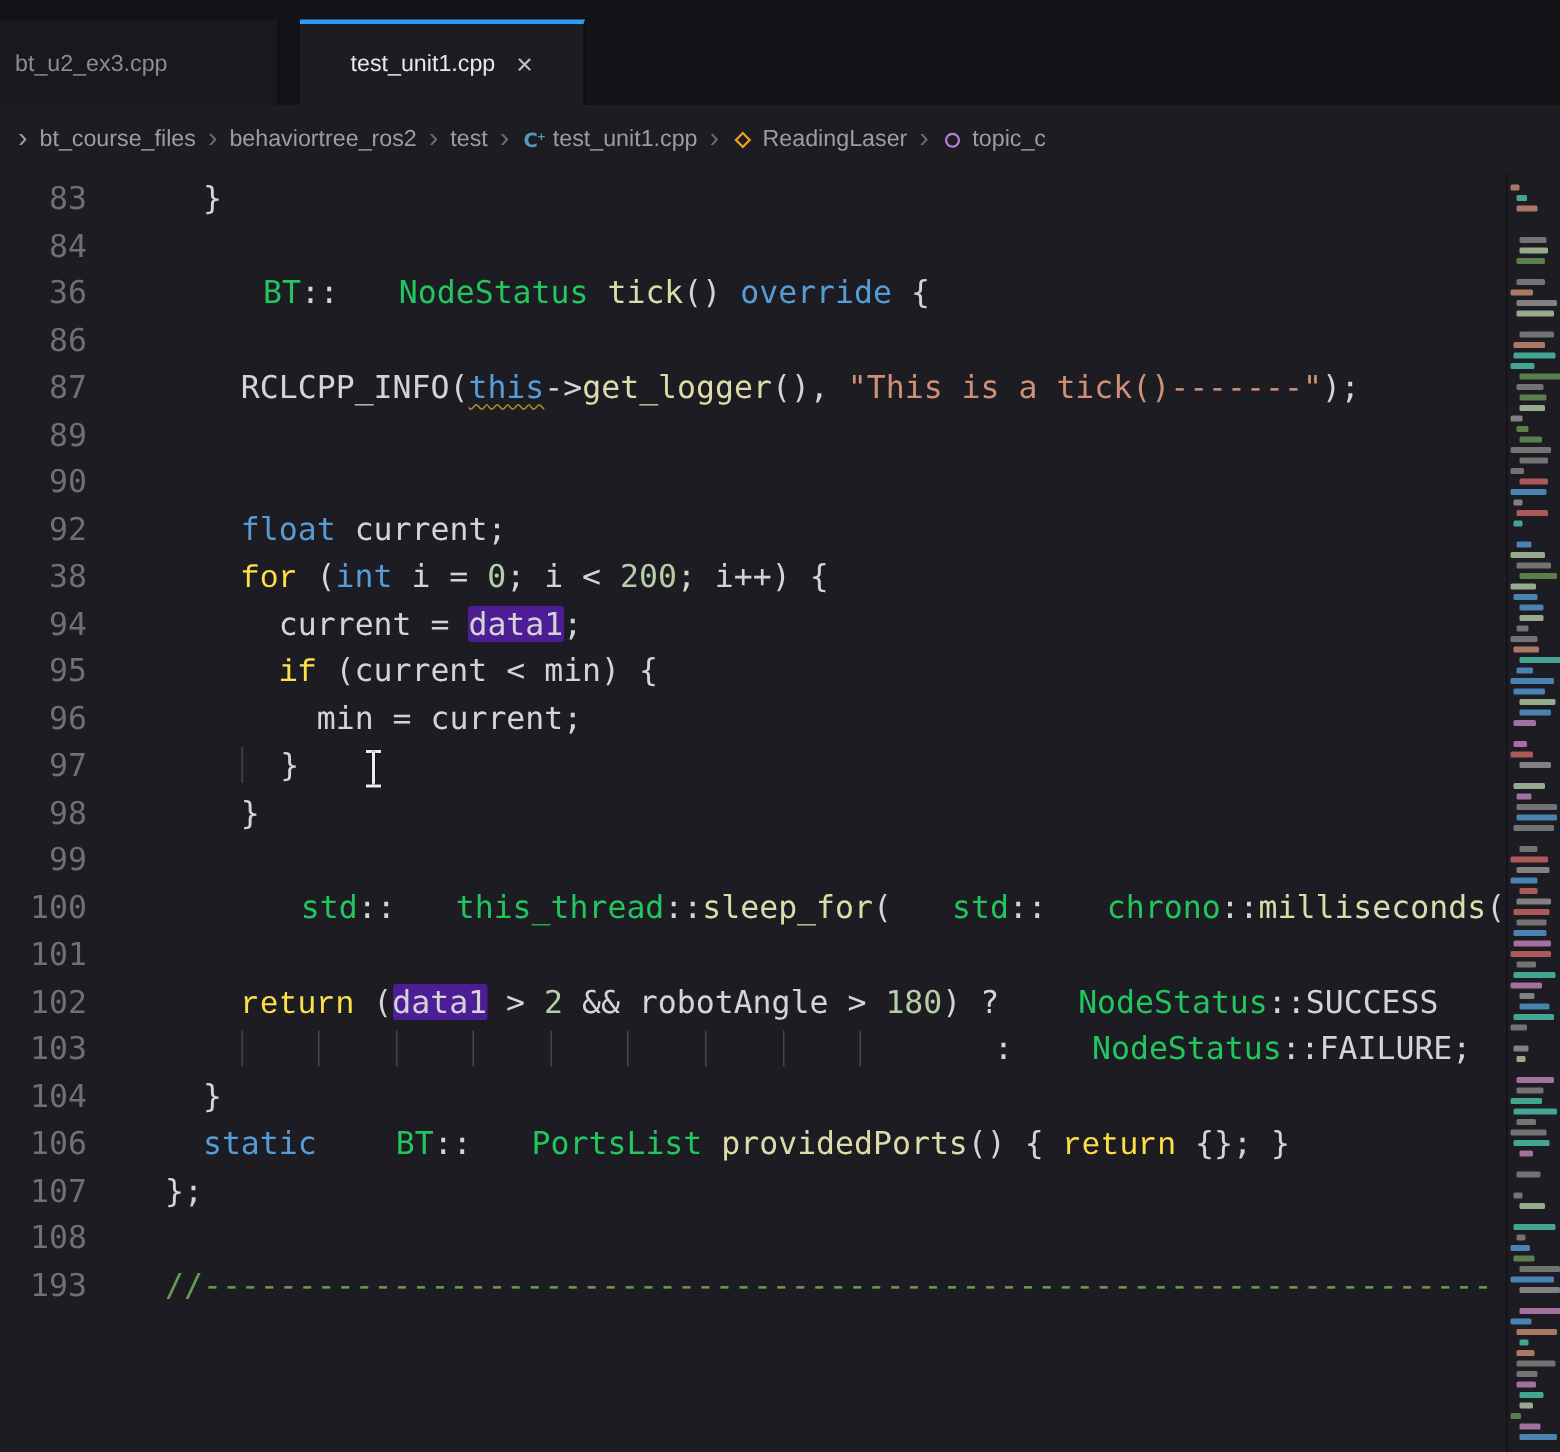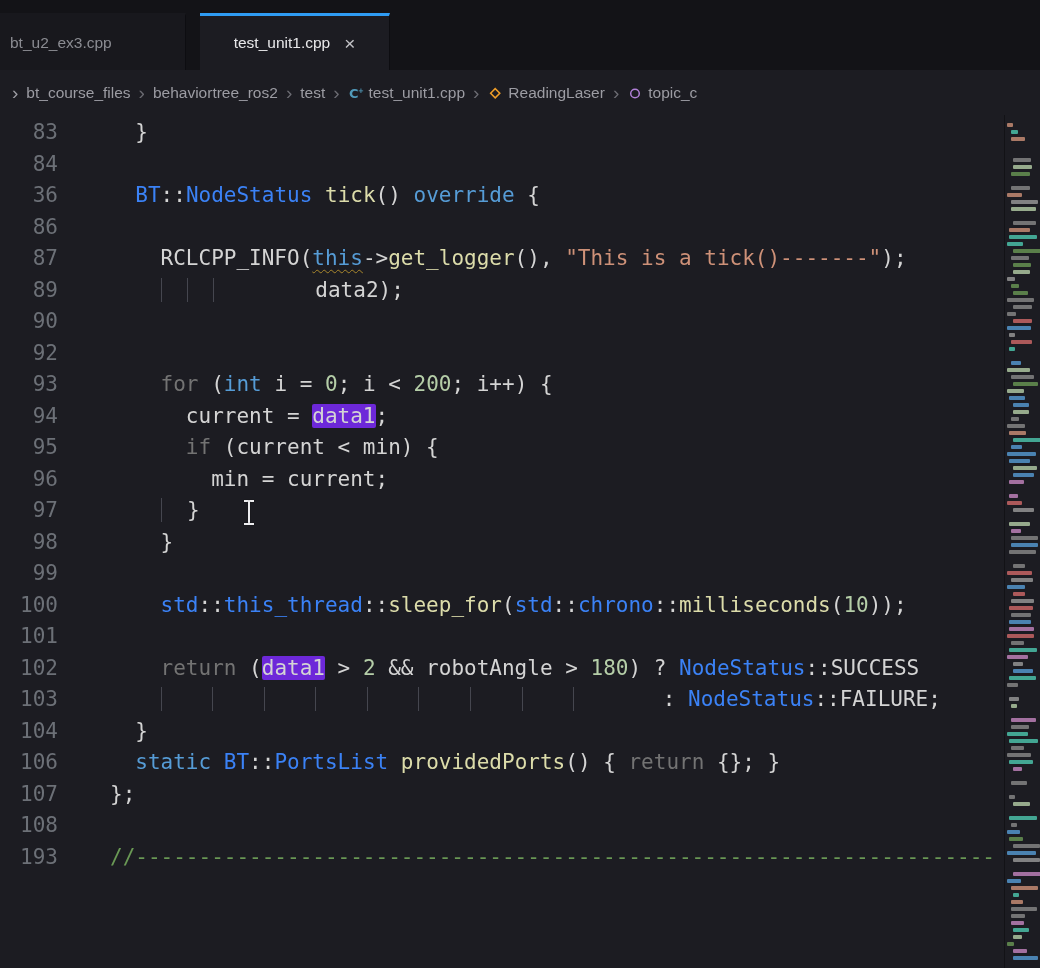--- a/index.html
+++ b/index.html
@@ -24,29 +24,29 @@
   .bc-ic { display:inline-flex; width:17px; height:16px; margin-right:4px; align-items:center; }
 
   
   .editor { position:absolute; left:0; top:115px; right:0; bottom:0; overflow:hidden; padding-top:2px; }
   .line { display:flex; height:31.5px; font-family:"DejaVu Sans Mono", monospace;
           font-size:21px; line-height:31.5px; white-space:pre; }
   .ln { flex:none; width:58px; text-align:right; color:#6c7077; }
   .lc { flex:1; margin-left:52px; white-space:pre; overflow:hidden; color:#d4d4d4; }
 
   .tk-p  { color:#d4d4d4; }
-  .tk-k  { color:#737373; }
+  .tk-k  { color:#fde047;font-family:Liberation Mono, monospace; }
   .tk-b  { color:#569cd6; }
-  .tk-t  { color:#3b82f6; }
+  .tk-t  { color:#22c55e;margin-left:40px; }
   .tk-f  { color:#dcdcaa; }
   .tk-s  { color:#ce9178; }
   .tk-n  { color:#b5cea8; }
   .tk-c  { color:#6a9955; }
   .tk-u  { color:#569cd6; text-decoration:underline wavy #a8862c 1px; text-underline-offset:4px; }
-  .tk-hl { color:#d4d4d4; background:#6d28d9; border-radius:2px;margin-top:24px; }
+  .tk-hl { color:#d4d4d4; background:#4c1d95; border-radius:2px;margin-top:24px; }
   .tk-g  { border-left:1px solid #45464f; }
 
   
   .minimap { position:absolute; top:115px; right:0; bottom:0; width:36px; background:#1c1c22;
              border-left:1px solid #121216; padding-top:5px; overflow:hidden; cursor:pointer; }
   .mm-bar { height:4px; margin-top:3px; border-radius:1px; opacity:.8; }
 
   
   .ibeam { position:absolute; left:243px; top:499px; width:12px; height:27px; pointer-events:none; z-index:50; }
   .ibeam .v { position:absolute; left:5px; top:2px; width:2px; height:23px; background:#ededf0; box-shadow:0 0 1px #000; }
@@ -109,24 +109,24 @@
     </span>
   </div>
 
 <div class="editor">
   <div>
       <div class="line"><span class="ln">83</span><span class="lc"><span class="tk-p">  }</span></span></div>
       <div class="line"><span class="ln">84</span><span class="lc"></span></div>
       <div class="line"><span class="ln">36</span><span class="lc"><span class="tk-p">  </span><span class="tk-t">BT</span><span class="tk-p">::</span><span class="tk-t">NodeStatus</span><span class="tk-p"> </span><span class="tk-f">tick</span><span class="tk-p">() </span><span class="tk-b">override</span><span class="tk-p"> {</span></span></div>
       <div class="line"><span class="ln">86</span><span class="lc"></span></div>
       <div class="line"><span class="ln">87</span><span class="lc"><span class="tk-p">    RCLCPP_INFO(</span><span class="tk-u">this</span><span class="tk-p">-&gt;</span><span class="tk-f">get_logger</span><span class="tk-p">(), </span><span class="tk-s">"This is a tick()-------"</span><span class="tk-p">);</span></span></div>
-      <div class="line"><span class="ln">89</span><span class="lc"><span class="tk-p">    </span><span class="tk-g">  </span><span class="tk-g">  </span><span class="tk-g">  </span><span class="tk-p">      data2);</span></span></div>
+      <div class="line"><span class="ln">89</span></div>
       <div class="line"><span class="ln">90</span><span class="lc"></span></div>
-      <div class="line"><span class="ln">92</span></div>
-      <div class="line"><span class="ln">93</span><span class="lc"><span class="tk-p">    </span><span class="tk-k">for</span><span class="tk-p"> (</span><span class="tk-b">int</span><span class="tk-p"> i = </span><span class="tk-n">0</span><span class="tk-p">; i &lt; </span><span class="tk-n">200</span><span class="tk-p">; i++) {</span></span></div>
+      <div class="line"><span class="ln">92</span><span class="lc"><span class="tk-p">    </span><span class="tk-b">float</span><span class="tk-p"> current;</span></span></div>
+      <div class="line"><span class="ln">38</span><span class="lc"><span class="tk-p">    </span><span class="tk-k">for</span><span class="tk-p"> (</span><span class="tk-b">int</span><span class="tk-p"> i = </span><span class="tk-n">0</span><span class="tk-p">; i &lt; </span><span class="tk-n">200</span><span class="tk-p">; i++) {</span></span></div>
       <div class="line"><span class="ln">94</span><span class="lc"><span class="tk-p">      current = </span><span class="tk-hl">data1</span><span class="tk-p">;</span></span></div>
       <div class="line"><span class="ln">95</span><span class="lc"><span class="tk-p">      </span><span class="tk-k">if</span><span class="tk-p"> (current &lt; min) {</span></span></div>
       <div class="line"><span class="ln">96</span><span class="lc"><span class="tk-p">        min = current;</span></span></div>
       <div class="line"><span class="ln">97</span><span class="lc"><span class="tk-p">    </span><span class="tk-g">  </span><span class="tk-p">}</span></span></div>
       <div class="line"><span class="ln">98</span><span class="lc"><span class="tk-p">    }</span></span></div>
       <div class="line"><span class="ln">99</span><span class="lc"></span></div>
       <div class="line"><span class="ln">100</span><span class="lc"><span class="tk-p">    </span><span class="tk-t">std</span><span class="tk-p">::</span><span class="tk-t">this_thread</span><span class="tk-p">::</span><span class="tk-f">sleep_for</span><span class="tk-p">(</span><span class="tk-t">std</span><span class="tk-p">::</span><span class="tk-t">chrono</span><span class="tk-p">::</span><span class="tk-f">milliseconds</span><span class="tk-p">(</span><span class="tk-n">10</span><span class="tk-p">));</span></span></div>
       <div class="line"><span class="ln">101</span><span class="lc"></span></div>
       <div class="line"><span class="ln">102</span><span class="lc"><span class="tk-p">    </span><span class="tk-k">return</span><span class="tk-p"> (</span><span class="tk-hl">data1</span><span class="tk-p"> &gt; </span><span class="tk-n">2</span><span class="tk-p"> &amp;&amp; robotAngle &gt; </span><span class="tk-n">180</span><span class="tk-p">) ? </span><span class="tk-t">NodeStatus</span><span class="tk-p">::SUCCESS</span></span></div>
       <div class="line"><span class="ln">103</span><span class="lc"><span class="tk-p">    </span><span class="tk-g">    </span><span class="tk-g">    </span><span class="tk-g">    </span><span class="tk-g">    </span><span class="tk-g">    </span><span class="tk-g">    </span><span class="tk-g">    </span><span class="tk-g">    </span><span class="tk-g">    </span><span class="tk-p">   : </span><span class="tk-t">NodeStatus</span><span class="tk-p">::FAILURE;</span></span></div>

